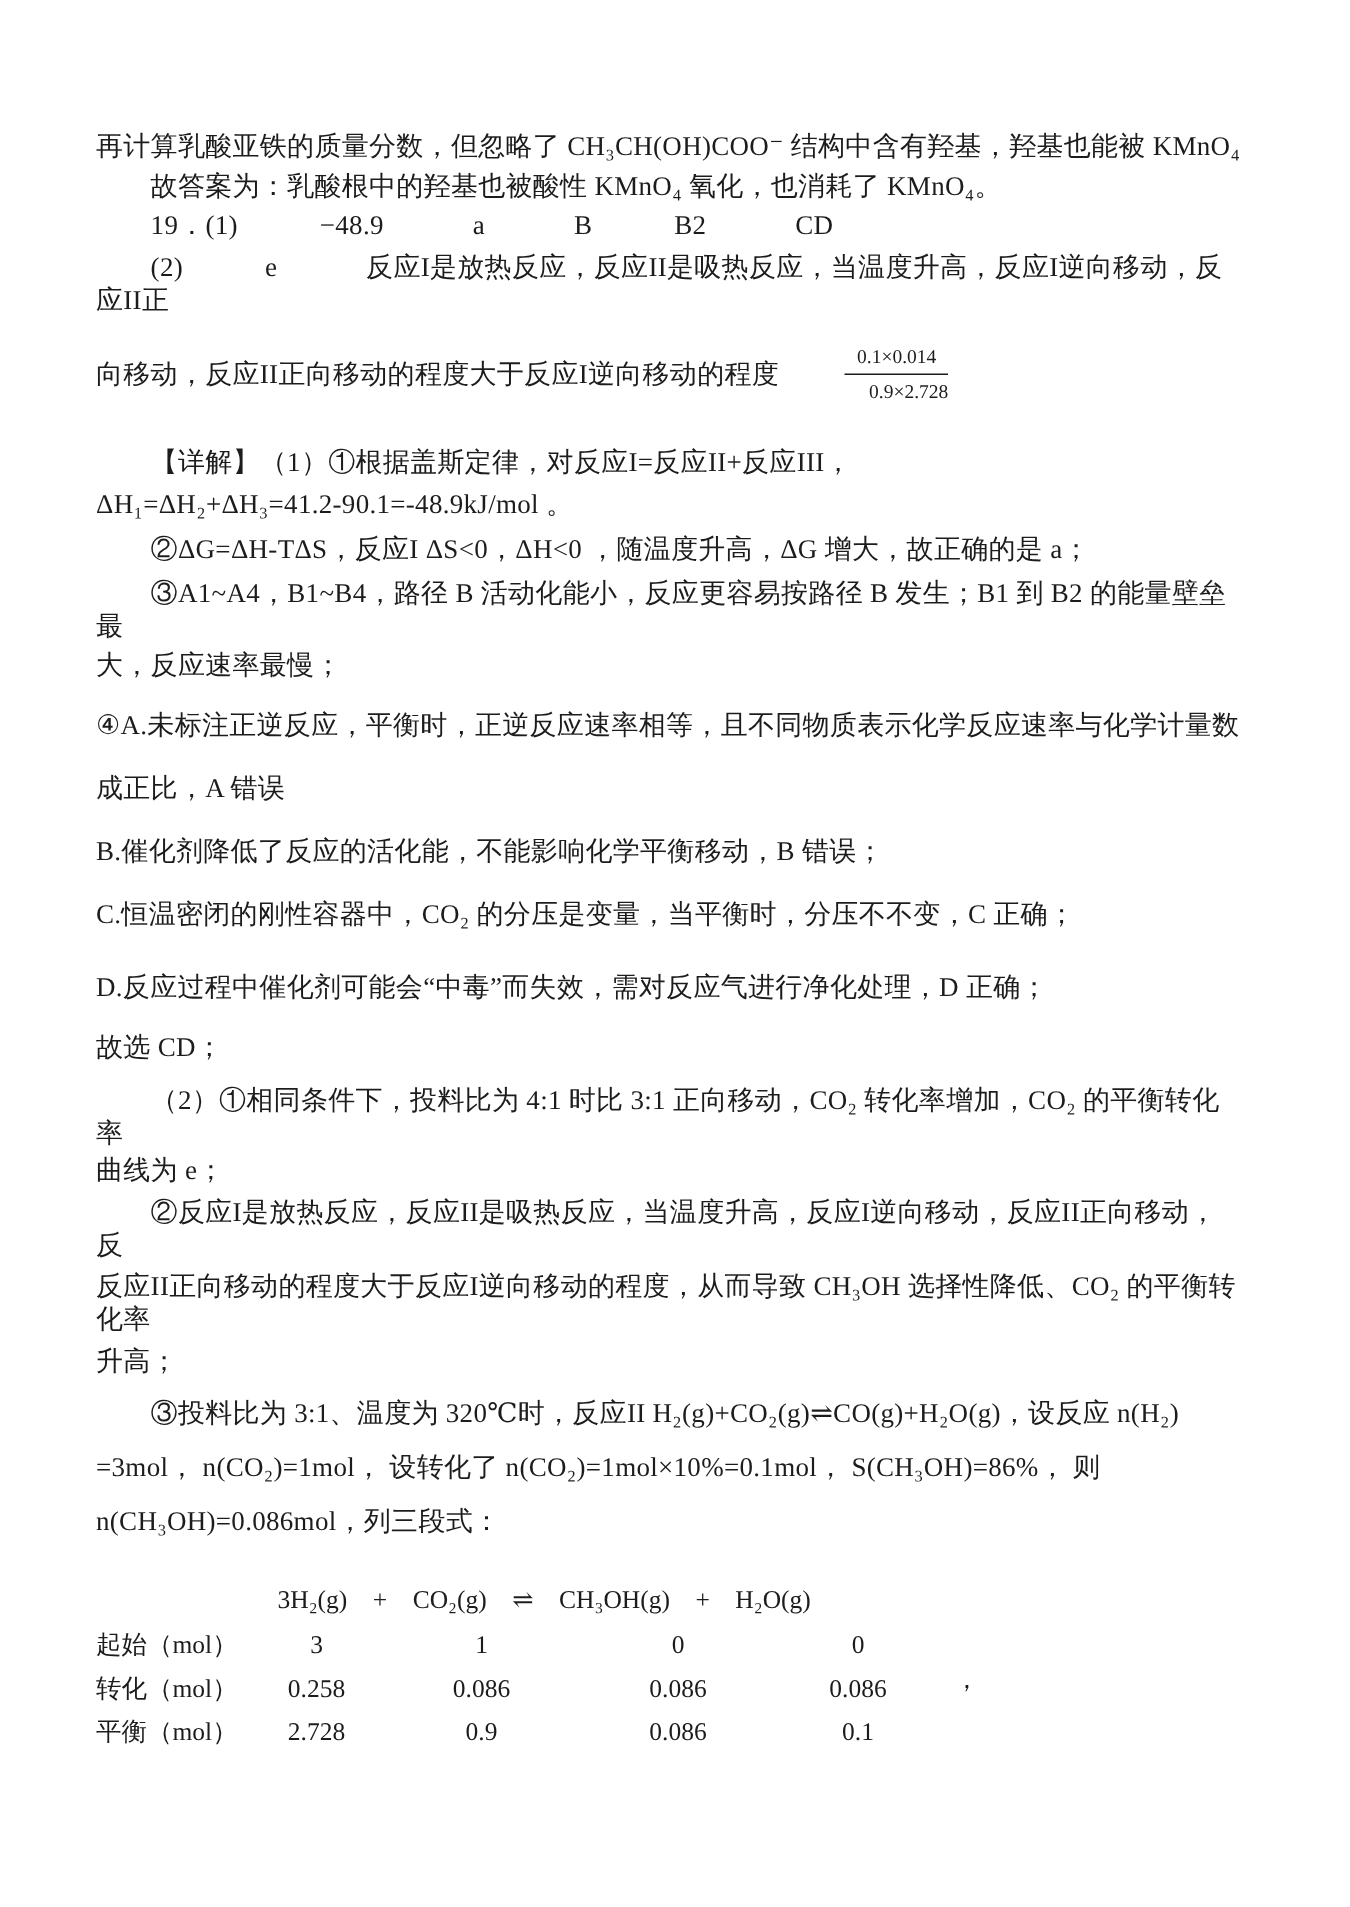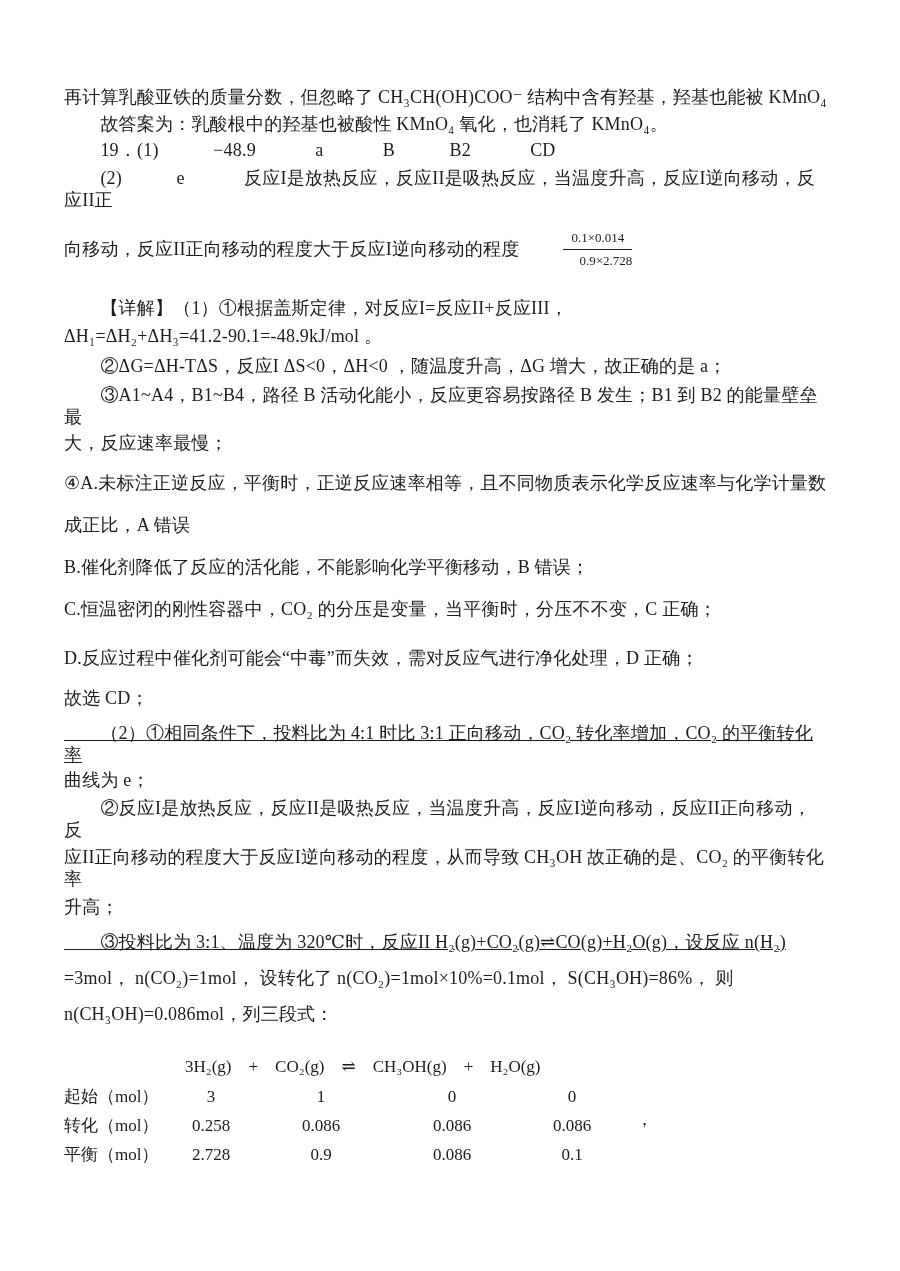--- a/index.html
+++ b/index.html
@@ -20,21 +20,21 @@
   }
   .line {
     white-space: pre-wrap;
     line-height: 22px;
     letter-spacing: 0.2px;
   }
   
   .m26 { margin-top: 26px; }
   .m20 { margin-top: 20px; }
   .m18 { margin-top: 18px; }
-  .m13 { margin-top: 13px; text-decoration: underline; }
+  .m13 { margin-top: 13px; }
   .m8  { margin-top: 8px; }
   .m7  { margin-top: 7px; }
   .m6  { margin-top: 6px; }
   .m5  { margin-top: 5px; }
   .m4  { margin-top: 4px; }
   .m3  { margin-top: 3px; }
   .m27 { margin-top: 27px; }
   .m34 { margin-top: 14px; }
 
   .frac-line {
@@ -104,21 +104,21 @@
   <div class="line m4">大，反应速率最慢；</div>
   <div class="line m18">④A.未标注正逆反应，平衡时，正逆反应速率相等，且不同物质表示化学反应速率与化学计量数</div>
   <div class="line m20">成正比，A 错误</div>
   <div class="line m20">B.催化剂降低了反应的活化能，不能影响化学平衡移动，B 错误；</div>
   <div class="line m20">C.恒温密闭的刚性容器中，CO₂ 的分压是变量，当平衡时，分压不不变，C 正确；</div>
   <div class="line m27">D.反应过程中催化剂可能会“中毒”而失效，需对反应气进行净化处理，D 正确；</div>
   <div class="line m18">故选 CD；</div>
   <div class="line m13">　　（2）①相同条件下，投料比为 4:1 时比 3:1 正向移动，CO₂ 转化率增加，CO₂ 的平衡转化率</div>
   <div class="line m3">曲线为 e；</div>
   <div class="line m6">　　②反应I是放热反应，反应II是吸热反应，当温度升高，反应I逆向移动，反应II正向移动，反</div>
-  <div class="line m5">应II正向移动的程度大于反应I逆向移动的程度，从而导致 CH₃OH 故正确的是、CO₂ 的平衡转化率</div>
+  <div class="line m5">反应II正向移动的程度大于反应I逆向移动的程度，从而导致 CH₃OH 选择性降低、CO₂ 的平衡转化率</div>
   <div class="line m6">升高；</div>
   <div class="line m13">　　③投料比为 3:1、温度为 320℃时，反应II H₂(g)+CO₂(g)⇌CO(g)+H₂O(g)，设反应 n(H₂)</div>
   <div class="line m34">=3mol， n(CO₂)=1mol， 设转化了 n(CO₂)=1mol×10%=0.1mol， S(CH₃OH)=86%， 则</div>
   <div class="line m34">n(CH₃OH)=0.086mol，列三段式：</div>
 
   <div class="iceetable">
     <div class="t-header">3H₂(g)　+　CO₂(g)　⇌　CH₃OH(g)　+　H₂O(g)</div>
 
     <div class="t-row">
       <span class="t-label">起始（mol）</span>

